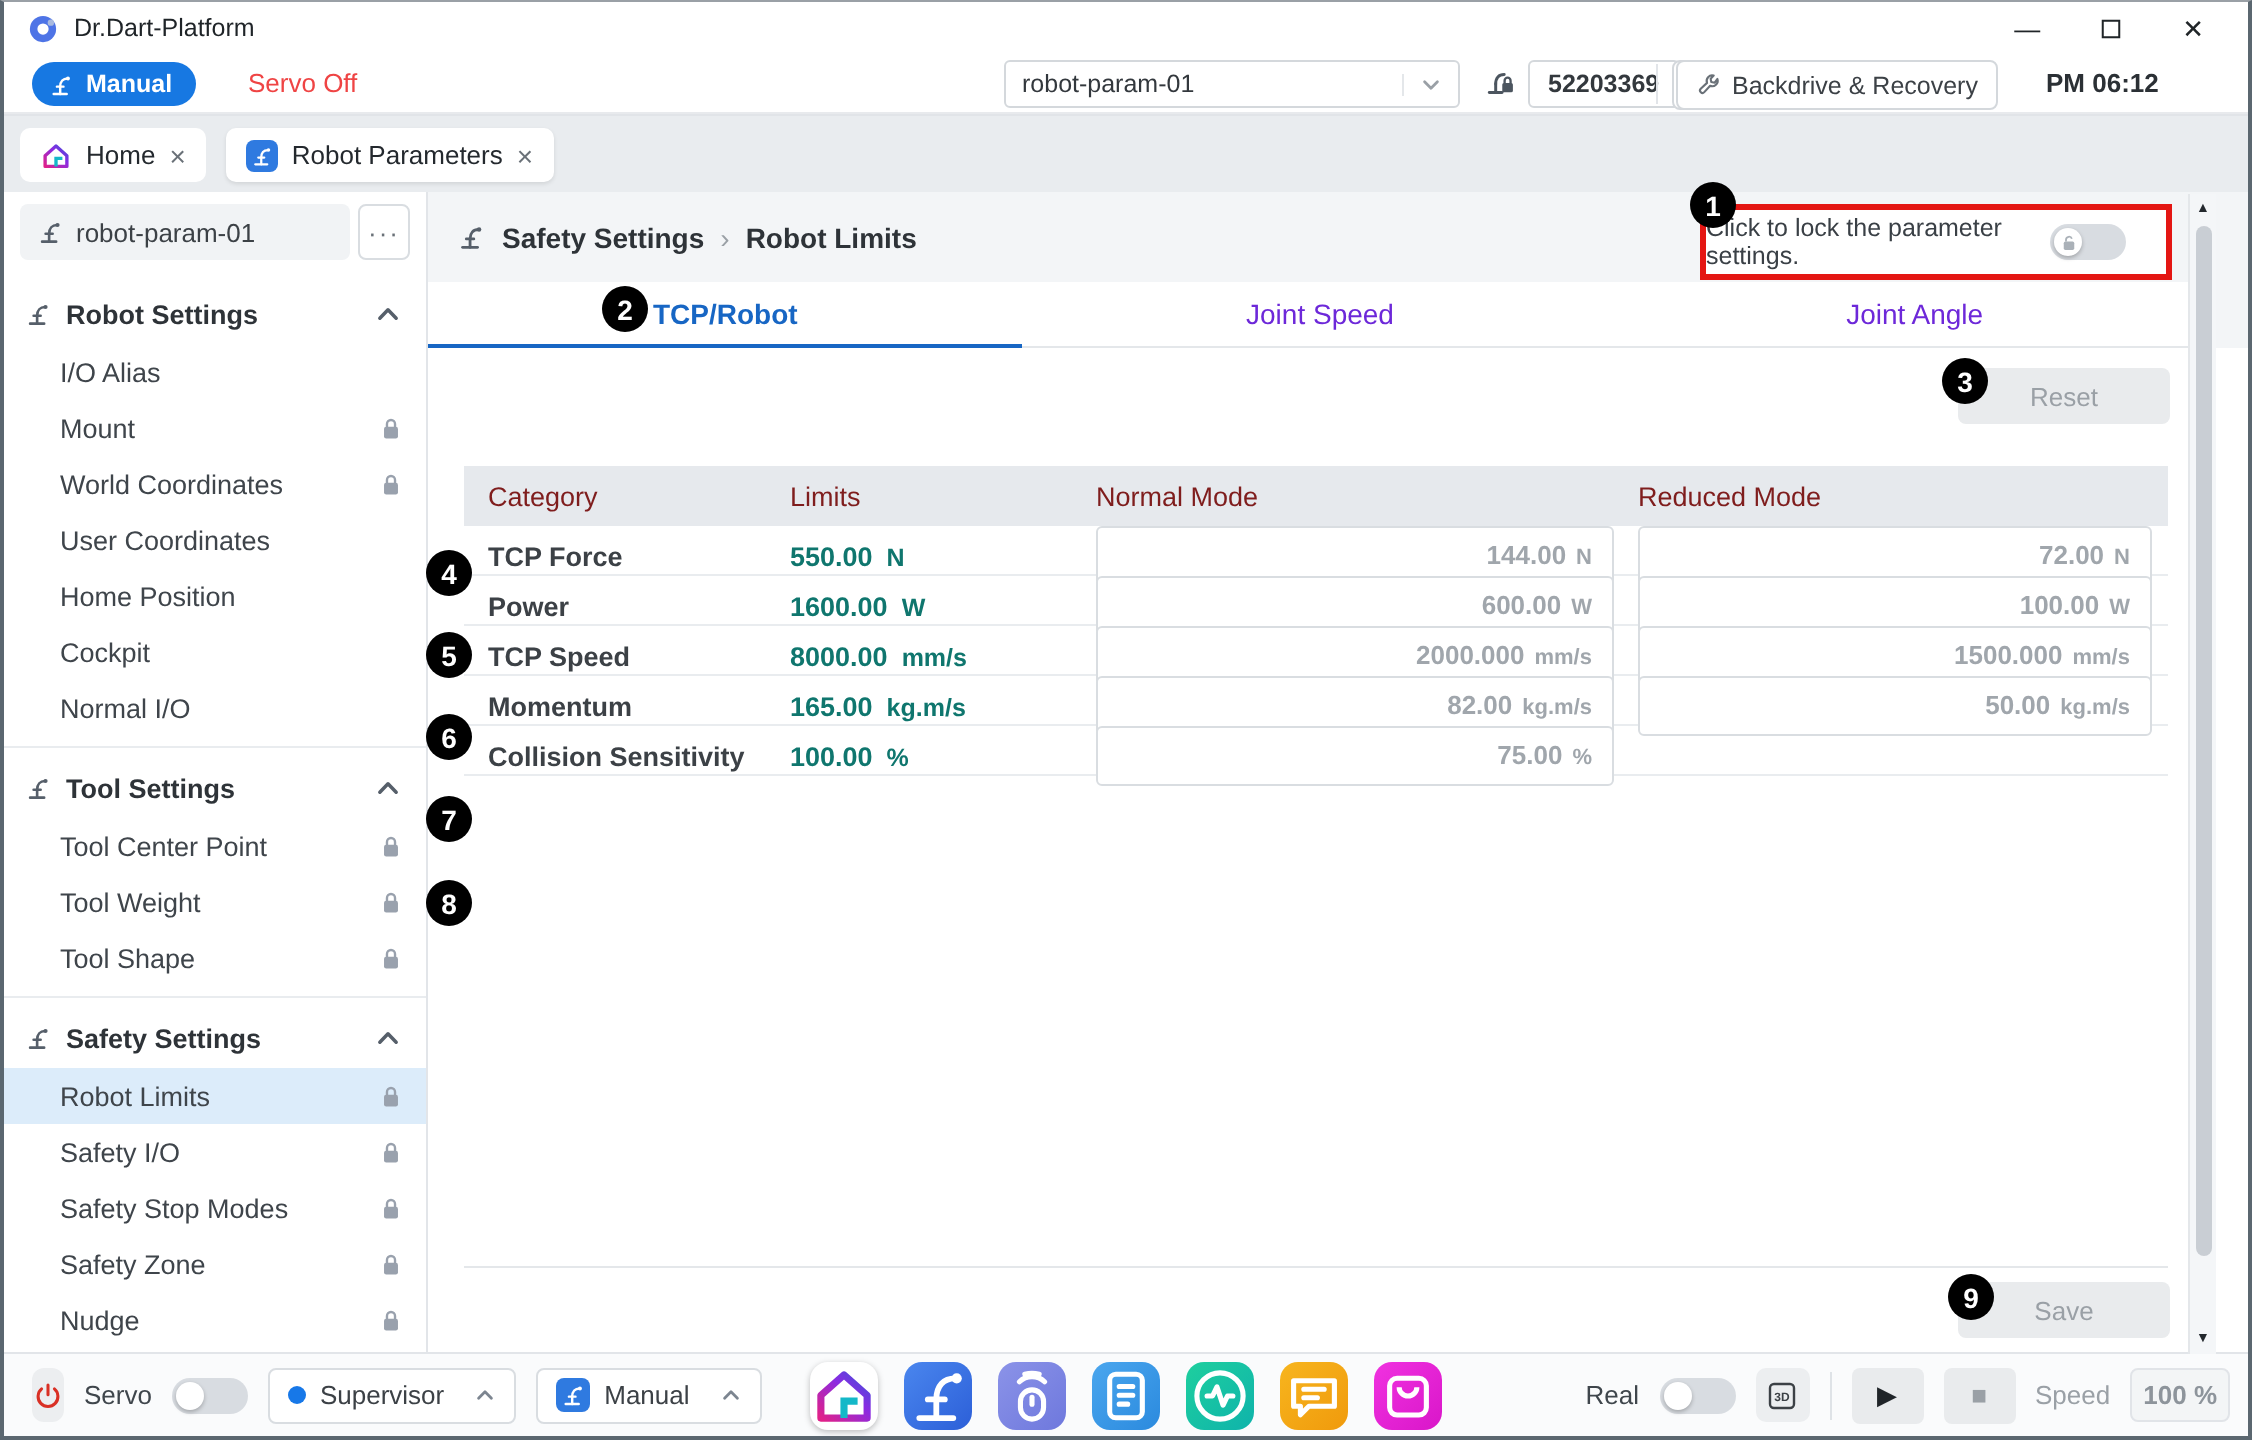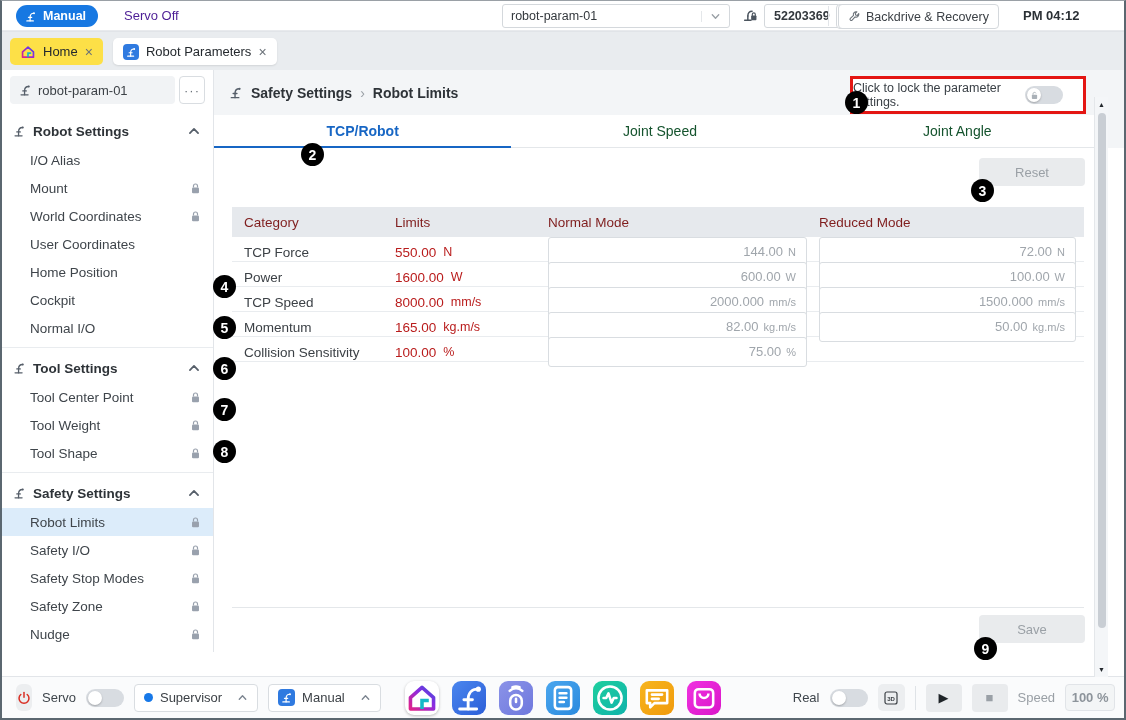--- a/index.html
+++ b/index.html
@@ -14,39 +14,39 @@
   .app-title{ font-size:12.5px; color:#1f2428; }
   .win-controls{ margin-left:auto; display:flex; align-items:center; gap:30px; padding-right:10px; }
   .win-btn{ color:#202528; font-size:13px; line-height:1; display:flex; align-items:center; cursor:default; }
   .win-btn .icon-box{ width:12px; height:12px; color:#202528; }
 
   
   .toolbar{ position:relative; height:30px; border-bottom:1px solid #e8eaed; background:#fff; }
   .mode-pill{ position:absolute; left:14px; top:4px; height:22px; padding:0 12px 0 8px; background:#1778e2; border-radius:12px;
               display:flex; align-items:center; gap:6px; color:#fff; font-size:12.5px; font-weight:bold; }
   .mode-pill .icon-box{ width:13px; height:13px; color:#fff; }
-  .servo-off{ position:absolute; left:122px; top:7px; font-size:13px; color:#4c1d95; }
+  .servo-off{ position:absolute; left:122px; top:7px; font-size:13px; color:#ef4444; }
   .param-select{ position:absolute; left:500px; top:3px; width:228px; height:24px; border:1px solid #d4d8dc; border-radius:3px;
                  background:#fff; display:flex; align-items:center; padding:0 8px; font-size:12.5px; color:#33383d; }
   .param-select .chev{ margin-left:auto; width:11px; height:11px; color:#9aa0a6; border-left:1px solid #e4e7ea; padding-left:8px; box-sizing:content-box;}
   .serial-icon{ position:absolute; left:740px; top:6px; width:17px; height:17px; color:#4c555f; }
   .serial-box{ position:absolute; left:762px; top:3px; height:24px; padding:0 9px; border:1px solid #d4d8dc; border-radius:3px;
                display:flex; align-items:center; font-size:12.5px; font-weight:bold; color:#33383d; background:#fff; }
   .tb-divider{ position:absolute; left:826px; top:5px; width:1px; height:20px; background:#e2e5e9; }
   .tb-btn{ position:absolute; top:3px; height:25px; border:1px solid #d4d8dc; border-radius:4px; background:#fff;
            display:flex; align-items:center; gap:5px; padding:0 9px; font-size:12.5px; color:#3c4146; }
   .tb-btn .icon-box{ width:13px; height:13px; color:#6a7178; }
   .tb-tool{ left:834px; }
   .tb-backdrive{ left:836px; }
   .clock{ position:absolute; left:1021px; top:7px; font-size:13px; font-weight:bold; color:#2b3035; }
 
   
   .tabstrip{ height:39px; background:#e9ecef; border-top:1px solid #e1e4e8; display:flex; align-items:flex-end; padding:0 0 5px 8px; gap:10px; }
   .tab{ height:27px; padding:0 10px; border-radius:5px; display:flex; align-items:center; gap:7px; font-size:13px; color:#24292e; }
-  .tab.inactive{ background:#fde047; }
+  .tab.inactive{ background:#ffffff; }
   .tab.active{ background:#fff; box-shadow:0 1px 2px rgba(0,0,0,.10); }
   .tab .ticon{ width:16px; height:16px; }
   .tab .ticon.blue-tile{ background:#2f7ae0; border-radius:4px; color:#fff; padding:2px; }
   .tab-close{ font-size:14px; color:#6a7178; line-height:1; }
 
   
   .bodyrow{ display:flex; height:582px; background:#f3f5f7; }
 
   
   .sidebar{ width:212px; background:#fff; border-right:1px solid #e2e5e9; flex:none; display:flex; flex-direction:column; }
@@ -72,37 +72,37 @@
   .crumb-sep{ color:#9aa0a6; font-size:14px; }
   .lockbox{ position:absolute; left:636px; top:6px; width:236px; height:38px; border:3px solid #e41613; background:#fff;
             display:flex; align-items:center; justify-content:flex-end; gap:9px; padding-right:20px; z-index:5; }
   .lockbox-label{ font-size:12.5px; color:#3a4046; }
   .toggle{ width:38px; height:18px; border-radius:9px; background:#d8dce1; position:relative; flex:none; }
   .toggle .knob{ position:absolute; left:2px; top:2px; width:14px; height:14px; border-radius:50%; background:#fff; box-shadow:0 1px 2px rgba(0,0,0,.25);
                  display:flex; align-items:center; justify-content:center; color:#aab1b8; }
   .toggle .knob .icon-box{ width:9px; height:9px; }
 
   .ctabs{ position:relative; height:33px; margin-right:18px; background:#fff; border-bottom:1px solid #e4e7ea; display:flex; }
-  .ctab{ flex:1; display:flex; align-items:center; justify-content:center; font-size:14px; color:#14532d; }
+  .ctab{ flex:1; display:flex; align-items:center; justify-content:center; font-size:14px; color:#6d28d9; }
   .ctab.active{ color:#1766c4; font-weight:bold; }
   .ctab-underline{ position:absolute; left:0; bottom:-2px; width:33.33%; height:3px; background:#1766c4; }
   .content{ position:absolute; left:0; right:0; top:78px; bottom:0; background:#fff; }
 
   .btn-flat{ position:absolute; width:106px; height:28px; background:#e9ebed; border:none; border-radius:4px; font-size:13px; color:#9aa0a6; font-family:inherit; }
   .btn-reset{ left:765px; top:88px; }
   .btn-save{ left:765px; top:545px; }
   .save-divider{ position:absolute; left:18px; right:40px; top:537px; height:1px; background:#e4e7ea; }
 
   .limits-table{ position:absolute; left:18px; right:40px; top:137px; }
   .t-head{ display:grid; grid-template-columns:163px 153px 271px 1fr; height:30px; background:#e6e9ed; align-items:center; }
   .t-head .th{ font-size:13.5px; color:#7f1d1d; }
   .t-head .th:first-child{ padding-left:12px; }
-  .t-row{ display:grid; grid-template-columns:163px 153px 271px 1fr; height:25px; align-items:center; border-bottom:1px solid #e9ecef; }
+  .t-row{ display:grid; grid-template-columns:163px 153px 271px 1fr; height:25px; align-items:center; border-bottom:1px solid #e9ecef;font-weight:bold; }
   .t-cat{ padding-left:12px; font-size:13.5px; color:#3c4146; }
-  .t-limit{ font-size:13.5px; color:#b91c1c; display:flex; gap:7px; align-items:center; }
+  .t-limit{ font-size:13.5px; color:#0f766e; display:flex; gap:7px; align-items:flex-end; }
   .t-limit .unit{ font-size:12.5px; }
   .field{ height:30px; border:1px solid #d9dde1; border-radius:3px; background:#fff; display:flex; align-items:baseline; justify-content:flex-end; gap:5px; padding:6px 10px 0 10px; }
   .field .val{ font-size:13px; color:#a0a6ac; }
   .field .unit{ font-size:11px; color:#a0a6ac; }
   .cell-normal{ padding-right:12px; }
   .cell-reduced{ padding-right:8px; }
 
   
   .vscroll{ position:absolute; left:1092px; top:96px; width:14px; height:580px; background:#f4f6f8; border-left:1px solid #e4e7ea; z-index:6; }
   .vs-up,.vs-down{ position:absolute; left:0; width:100%; text-align:center; font-size:7px; color:#23282d; }
@@ -149,20 +149,41 @@
   .b7{ left:211px; top:397px; } .b8{ left:211px; top:439px; } .b9{ left:972px; top:636px; }
 
   .icon-box{ display:inline-flex; }
   .icon-box svg{ width:100%; height:100%; }
 </style>
 </head>
 <body>
 
 <div class="window">
 
+  <div class="titlebar">
+    <span class="app-logo icon-box">
+        <svg viewBox="0 0 16 16">
+          <circle cx="8" cy="8" r="7" fill="#4e74e6"></circle>
+          <circle cx="8" cy="8" r="3" fill="#fff"></circle>
+          <circle cx="12.2" cy="4.6" r="1.7" fill="#a9badf"></circle>
+        </svg>
+      </span>
+    <span class="app-title">Dr.Dart-Platform</span>
+    <div class="win-controls">
+      <span class="win-btn">—</span>
+      <span class="win-btn">
+          <span class="icon-box" style="width:11px;height:11px;">
+            <svg viewBox="0 0 12 12" fill="none" stroke="currentColor" stroke-width="1.1">
+              <rect x="1.5" y="1.5" width="9" height="9"></rect>
+            </svg>
+          </span>
+        </span>
+      <span class="win-btn">✕</span>
+    </div>
+  </div>
 
   <div class="toolbar">
     <div class="mode-pill">
       <span class="icon-box">
           <svg viewBox="0 0 16 16" fill="none" stroke="currentColor" stroke-width="1.5" stroke-linecap="round">
             <path d="M3.5 13.5h8"></path>
             <path d="M7.5 13.5V9"></path>
             <path d="M5.5 9h4"></path>
             <path d="M7.5 9c0-3.2 1.8-5 4.5-5"></path>
             <circle cx="12.3" cy="4" r="1.2" fill="currentColor" stroke="none"></circle>
@@ -202,21 +223,21 @@
       <span>Tool</span>
     </div>
     <div class="tb-btn tb-backdrive">
       <span class="icon-box">
           <svg viewBox="0 0 16 16" fill="none" stroke="currentColor" stroke-width="1.3" stroke-linecap="round" stroke-linejoin="round">
             <path d="M13.2 4.3a3.4 3.4 0 0 1-4.5 4.2l-3.6 3.9a1.5 1.5 0 0 1-2.2-2.1l3.9-3.6a3.4 3.4 0 0 1 4.1-4.5L9 4.1l.4 2.1 2.1.4z"></path>
           </svg>
         </span>
       <span>Backdrive &amp; Recovery</span>
     </div>
-    <span class="clock">PM 04:12</span>
+    <span class="clock">PM 06:12</span>
   </div>
 
   <div class="tabstrip">
     <div class="tab inactive">
       <span class="ticon icon-box">
           <svg viewBox="0 0 20 20" fill="none">
             <defs>
               <linearGradient id="gh" x1="0" y1="1" x2="1" y2="0">
                 <stop offset="0" stop-color="#e0218a"></stop>
                 <stop offset="0.6" stop-color="#8a2be2"></stop>

